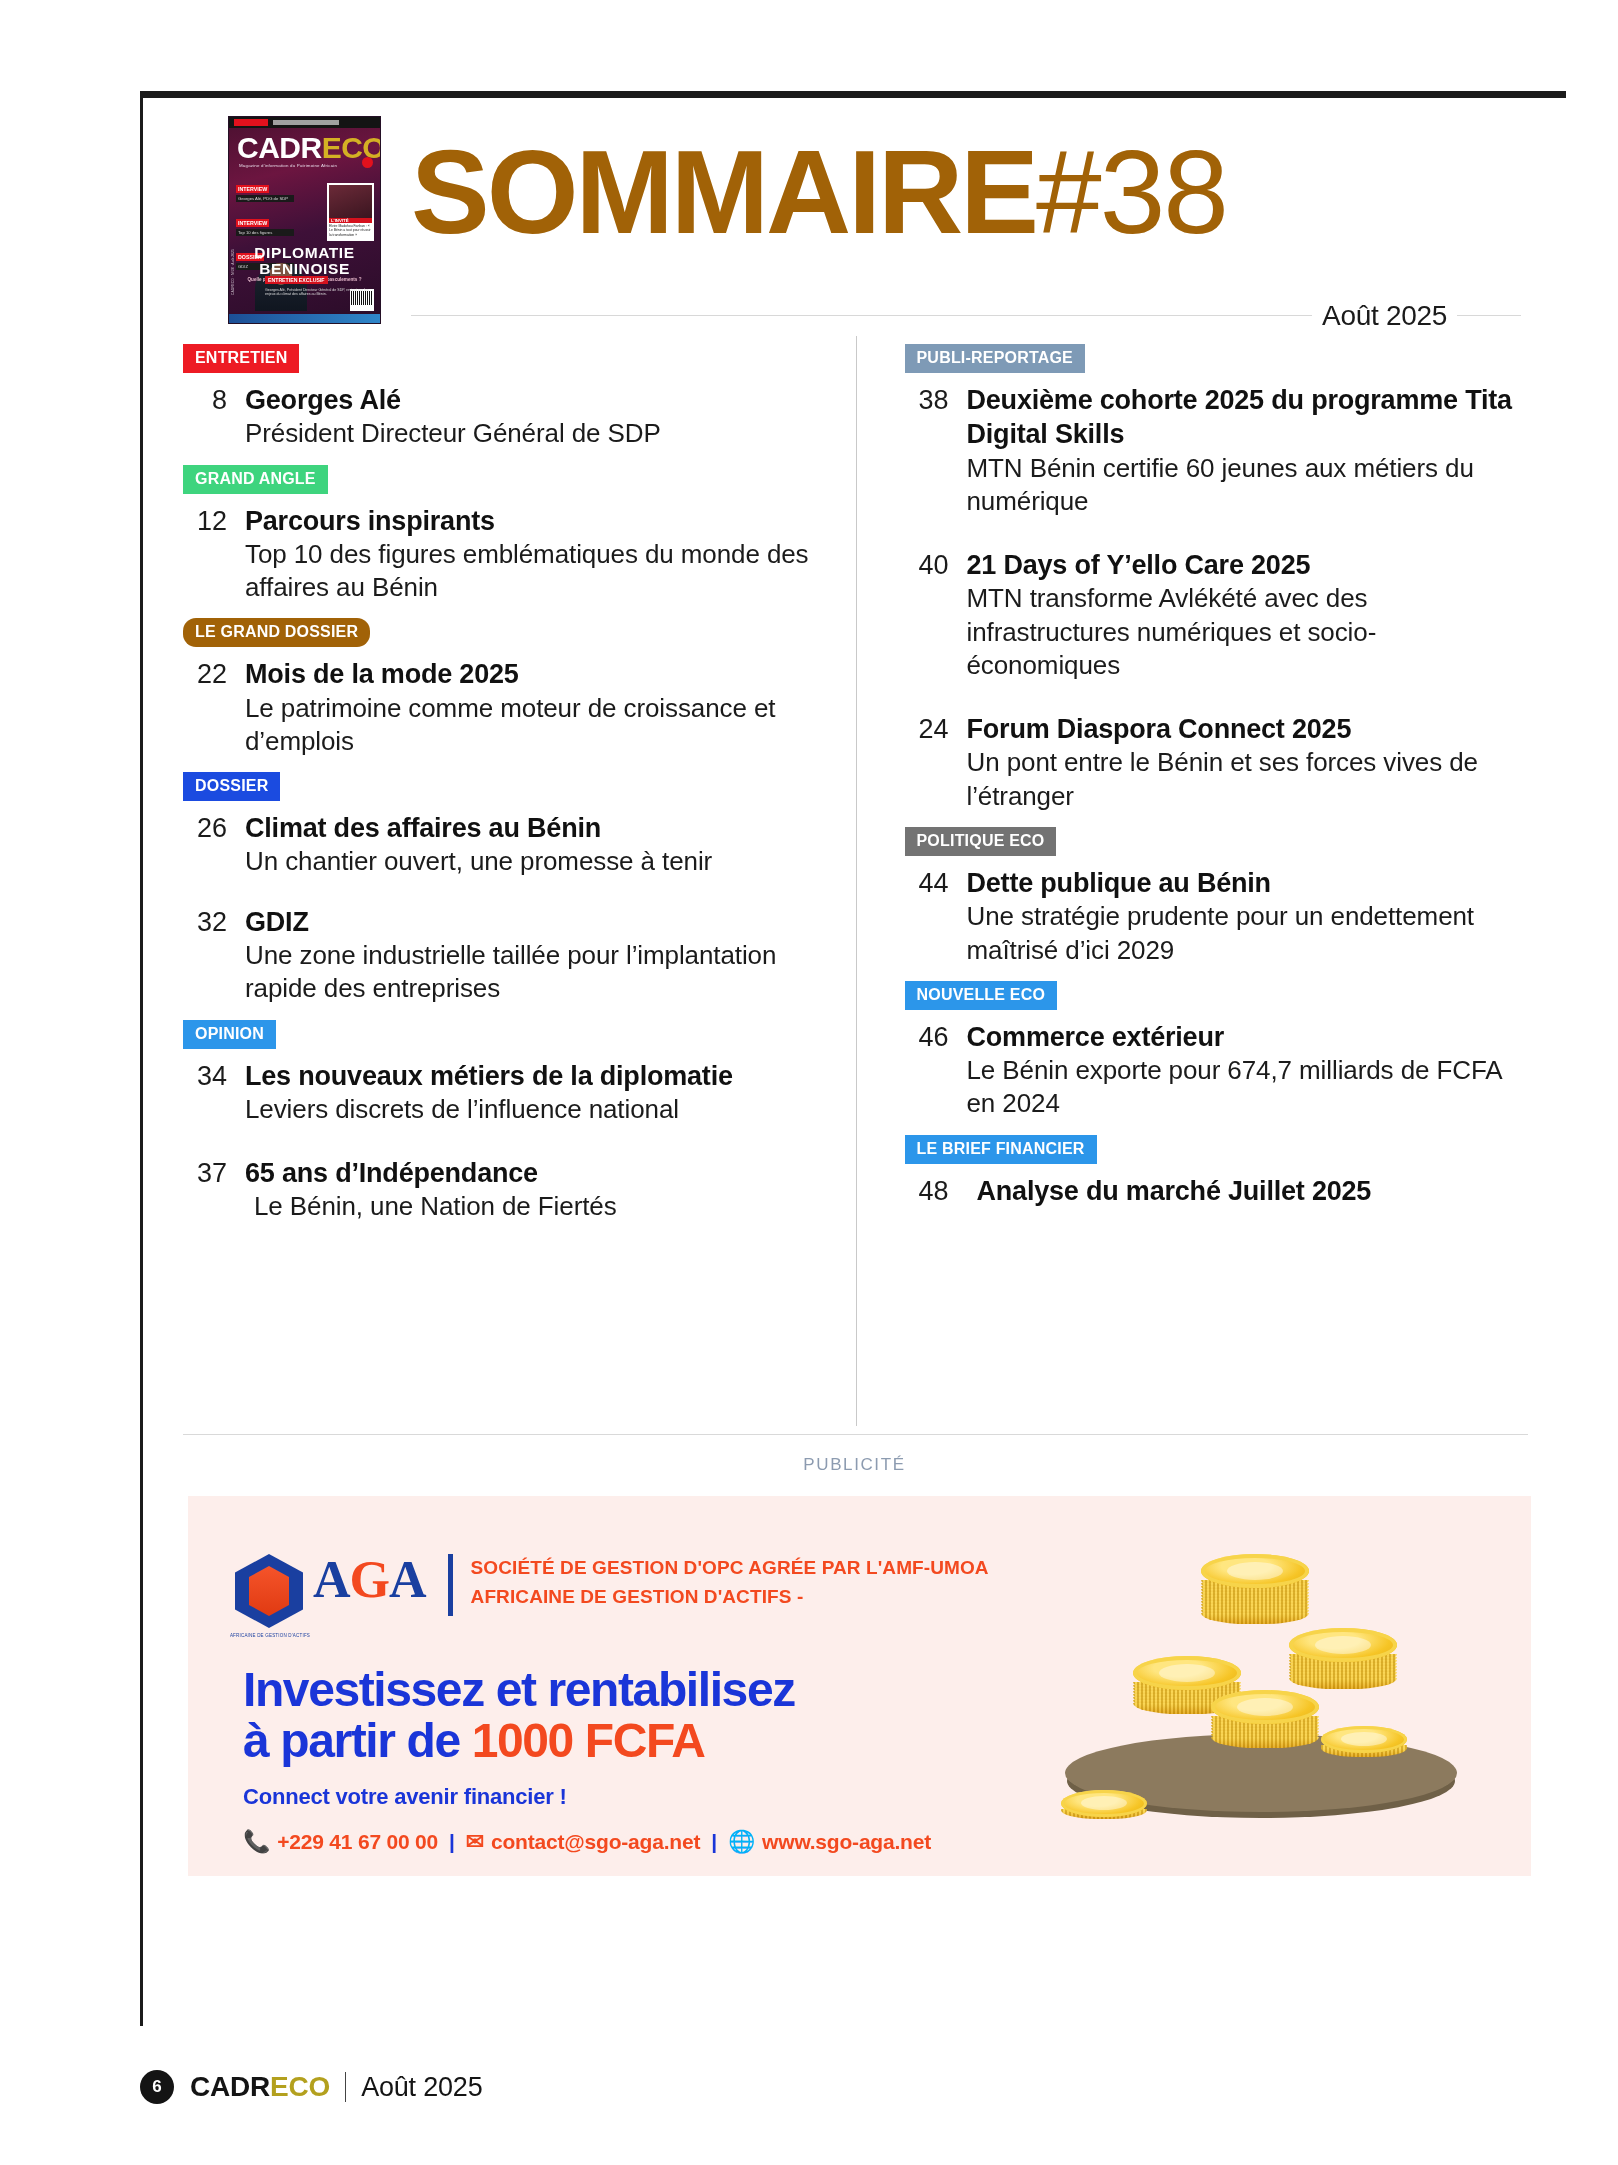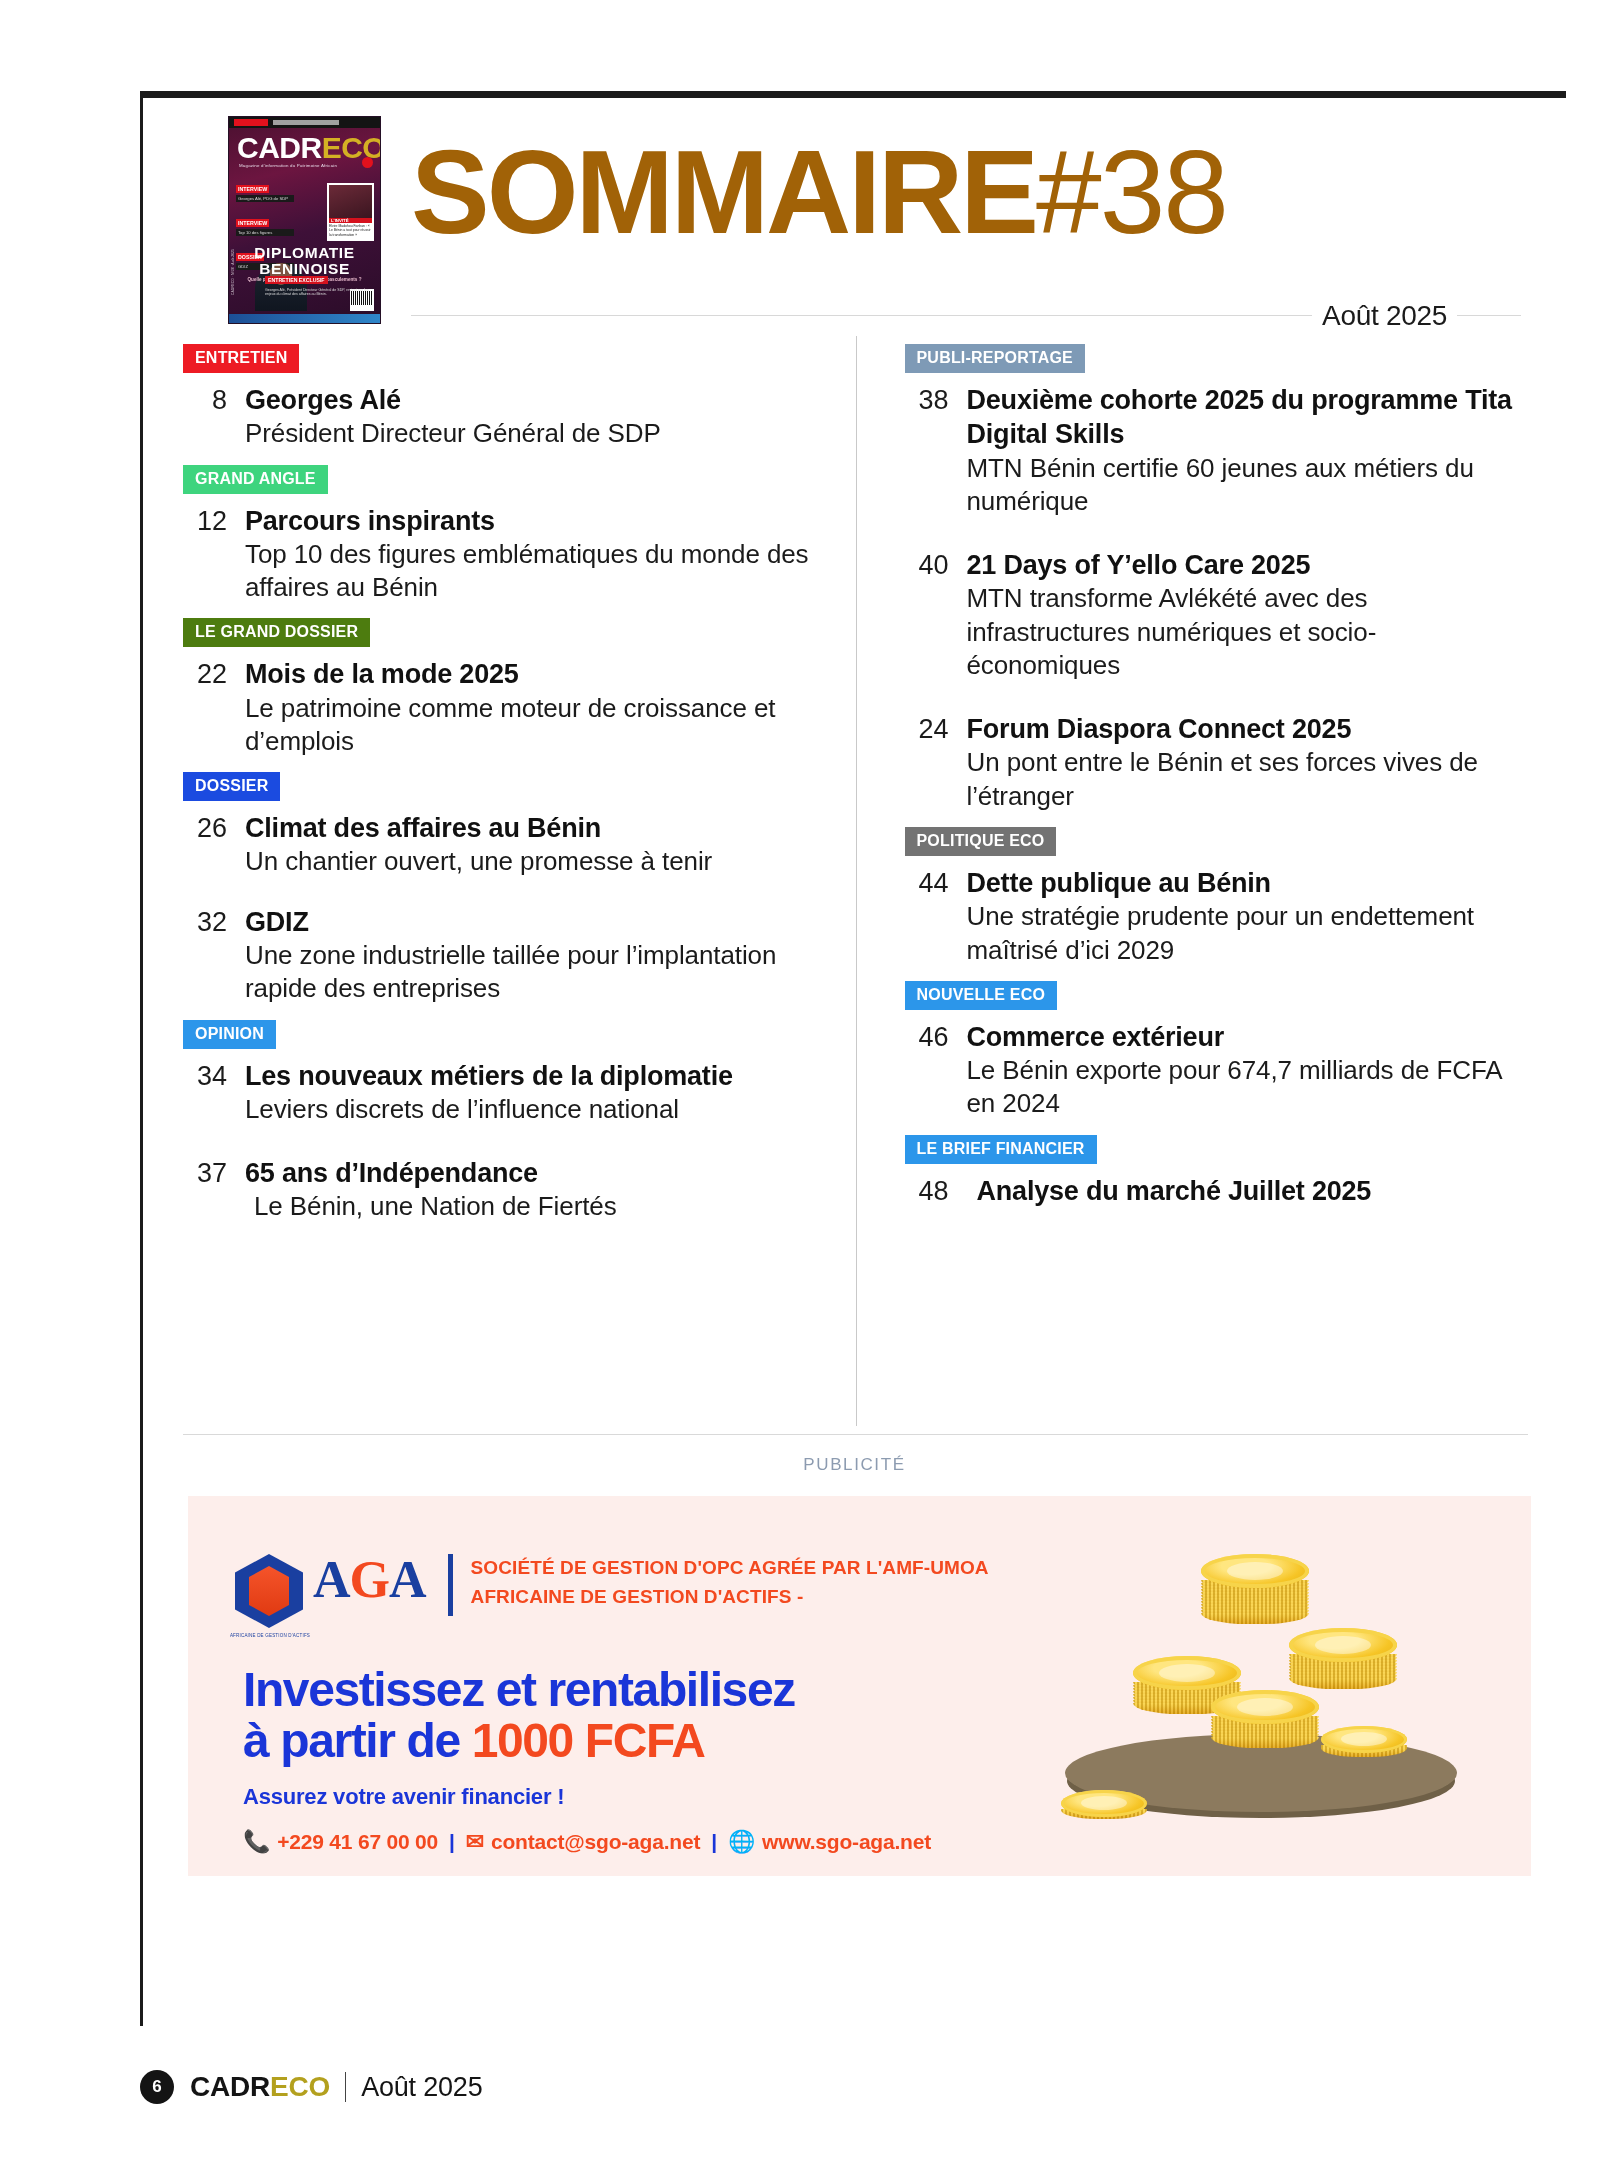--- a/index.html
+++ b/index.html
@@ -321,21 +321,21 @@
         </div>
         <div class="entry">
           <div class="pg">12</div>
           <div class="body">
             <div class="t">Parcours inspirants</div>
             <div class="s">Top 10 des figures emblématiques du monde des affaires au Bénin</div>
           </div>
         </div>
 
         <div class="cat-wrap">
-          <span class="cat" style="background: #4d7c0f;">LE GRAND DOSSIER</span>
+          <span class="cat" style="background: #a16207; border-radius: 13px;">LE GRAND DOSSIER</span>
         </div>
         <div class="entry">
           <div class="pg">22</div>
           <div class="body">
             <div class="t">Mois de la mode 2025</div>
             <div class="s">Le patrimoine comme moteur de croissance et d’emplois</div>
           </div>
         </div>
 
         <div class="cat-wrap">
@@ -453,21 +453,21 @@
           <div>SOCIÉTÉ DE GESTION D'OPC AGRÉE PAR L'AMF-UMOA</div>
           <div>AFRICAINE DE GESTION D'ACTIFS -</div>
         </div>
       </div>
 
       <div class="ad-head">
         <div>Investissez et rentabilisez</div>
         <div><span>à partir de </span><span class="amt">1000 FCFA</span></div>
       </div>
 
-      <div class="ad-sub">Assurez votre avenir financier !</div>
+      <div class="ad-sub">Connect votre avenir financier !</div>
 
       <div class="ad-contact">
         <span class="gl">📞</span>
         <span>+229 41 67 00 00</span>
         <span class="sep">|</span>
         <span class="gl">✉</span>
         <span>contact@sgo-aga.net</span>
         <span class="sep">|</span>
         <span class="gl">🌐</span>
         <span>www.sgo-aga.net</span>

